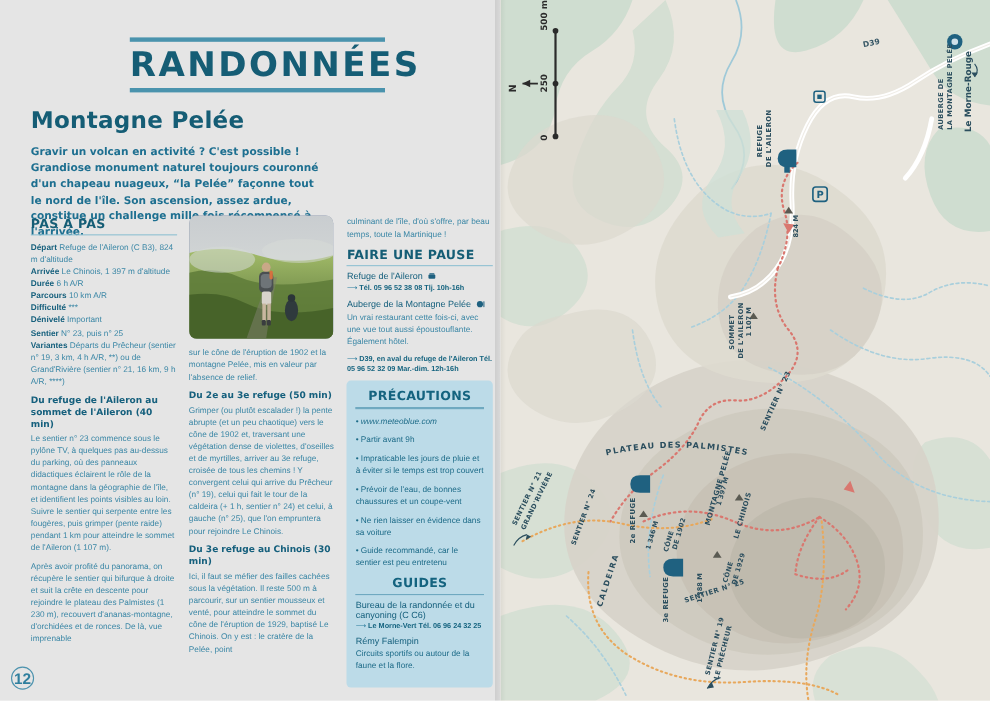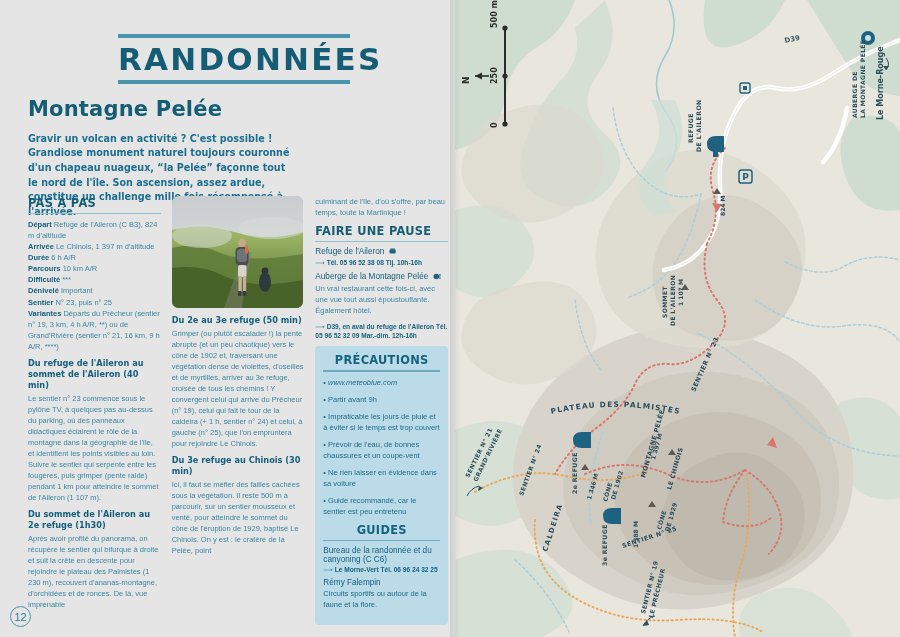--- a/index.html
+++ b/index.html
@@ -79,21 +79,21 @@
   .arrow-line b{color:#14637f;}
 
   .pause-title{font-size:8.2px;font-weight:400;color:#16607d;margin:4px 0 1px 0;}
   .ico{display:inline-block;vertical-align:-1px;margin-left:2px;}
 
   
   .pagenum{
     position:absolute;left:10px;bottom:10px;width:19px;height:19px;
     border:1.2px solid #4d93ae;border-radius:50%;
     display:flex;align-items:center;justify-content:center;
-    font-size:11px;font-weight:400;color:#2f7f9e;
+    font-size:14px;font-weight:700;color:#2f7f9e;
   }
 
   
   .map-page{position:relative;width:445px;height:637px;flex:0 0 445px;overflow:hidden;background:#eceae3;}
   .map-page svg{position:absolute;left:0;top:0;}
 
   .gutter{position:absolute;left:450px;top:0;width:10px;height:637px;
     background:linear-gradient(to right,rgba(0,0,0,.10),rgba(0,0,0,0));z-index:5;pointer-events:none;}
 </style>
 </head>
@@ -134,21 +134,20 @@
           <span>Important</span><br>
           <b>Sentier</b>
           <span>N° 23, puis n° 25</span><br>
           <b>Variantes</b>
           <span>Départs du Prêcheur (sentier n° 19, 3 km, 4 h A/R, **) ou de Grand'Rivière (sentier n° 21, 16 km, 9 h A/R, ****)</span>
         </p>
 
         <h4 class="step">Du refuge de l'Aileron au sommet de l'Aileron (40 min)</h4>
         <p class="body">Le sentier n° 23 commence sous le pylône TV, à quelques pas au-dessus du parking, où des panneaux didactiques éclairent le rôle de la montagne dans la géographie de l'île, et identifient les points visibles au loin. Suivre le sentier qui serpente entre les fougères, puis grimper (pente raide) pendant 1 km pour atteindre le sommet de l'Aileron (1 107 m).</p>
 
-        <h4 class="step">Du sommet de l'Aileron au 2e refuge (1h30)</h4>
         <p class="body">Après avoir profité du panorama, on récupère le sentier qui bifurque à droite et suit la crête en descente pour rejoindre le plateau des Palmistes (1 230 m), recouvert d'ananas-montagne, d'orchidées et de ronces. De là, vue imprenable</p>
       </div>
 
       <div class="col c2">
         <div class="photo">
           <svg viewBox="0 0 131 112" xmlns="http://www.w3.org/2000/svg" aria-hidden="true">
             <defs>
               <linearGradient id="sky" x1="0" y1="0" x2="0" y2="1">
                 <stop offset="0" stop-color="#c9cdd0"></stop>
                   <stop offset="1" stop-color="#dfe2dd"></stop>
@@ -177,20 +176,21 @@
               <rect x="70.6" y="95" width="3.6" height="5" rx="1" fill="#3a3d3f"></rect>
               <rect x="73" y="50" width="3" height="8" rx="1.4" fill="#d5713f"></rect>
             </g>
             <g>
               <ellipse cx="93" cy="86" rx="6" ry="10" fill="#2f3a3d"></ellipse>
               <ellipse cx="93" cy="75" rx="3.4" ry="3.4" fill="#2b3538"></ellipse>
             </g>
           </svg>
         </div>
 
+        <p class="body">sur le cône de l'éruption de 1902 et la montagne Pelée, mis en valeur par l'absence de relief.</p>
 
         <h4 class="step">Du 2e au 3e refuge (50 min)</h4>
         <p class="body">Grimper (ou plutôt escalader !) la pente abrupte (et un peu chaotique) vers le cône de 1902 et, traversant une végétation dense de violettes, d'oseilles et de myrtilles, arriver au 3e refuge, croisée de tous les chemins ! Y convergent celui qui arrive du Prêcheur (n° 19), celui qui fait le tour de la caldeira (+ 1 h, sentier n° 24) et celui, à gauche (n° 25), que l'on empruntera pour rejoindre Le Chinois.</p>
 
         <h4 class="step">Du 3e refuge au Chinois (30 min)</h4>
         <p class="body">Ici, il faut se méfier des failles cachées sous la végétation. Il reste 500 m à parcourir, sur un sentier mousseux et venté, pour atteindre le sommet du cône de l'éruption de 1929, baptisé Le Chinois. On y est : le cratère de la Pelée, point</p>
       </div>
 
       <div class="col c3">
         <p class="body">culminant de l'île, d'où s'offre, par beau temps, toute la Martinique !</p>

